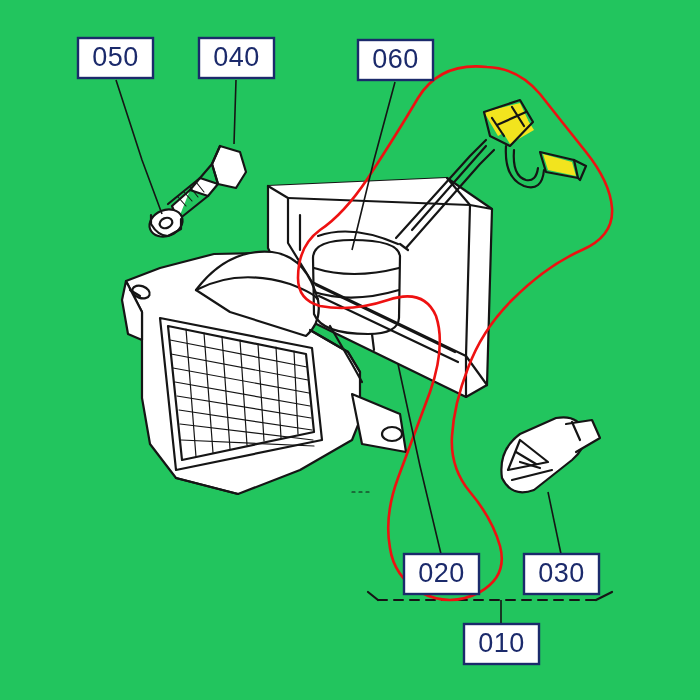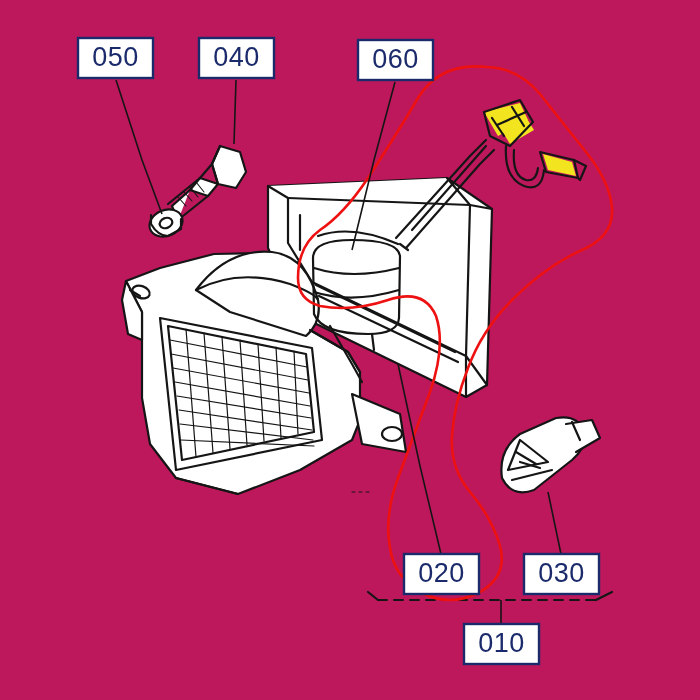--- a/index.html
+++ b/index.html
@@ -10,21 +10,21 @@
   body {
     width: 700px;
     height: 700px;
     font-family: "Liberation Sans", sans-serif;
     overflow: hidden;
   }
   #diagram-root {
     position: relative;
     width: 700px;
     height: 700px;
-    background: #be185d;
+    background: #22c55e;
   }
   svg.diagram-canvas {
     position: absolute;
     top: 0;
     left: 0;
     width: 700px;
     height: 700px;
     display: block;
   }
   .ref-label-text {

